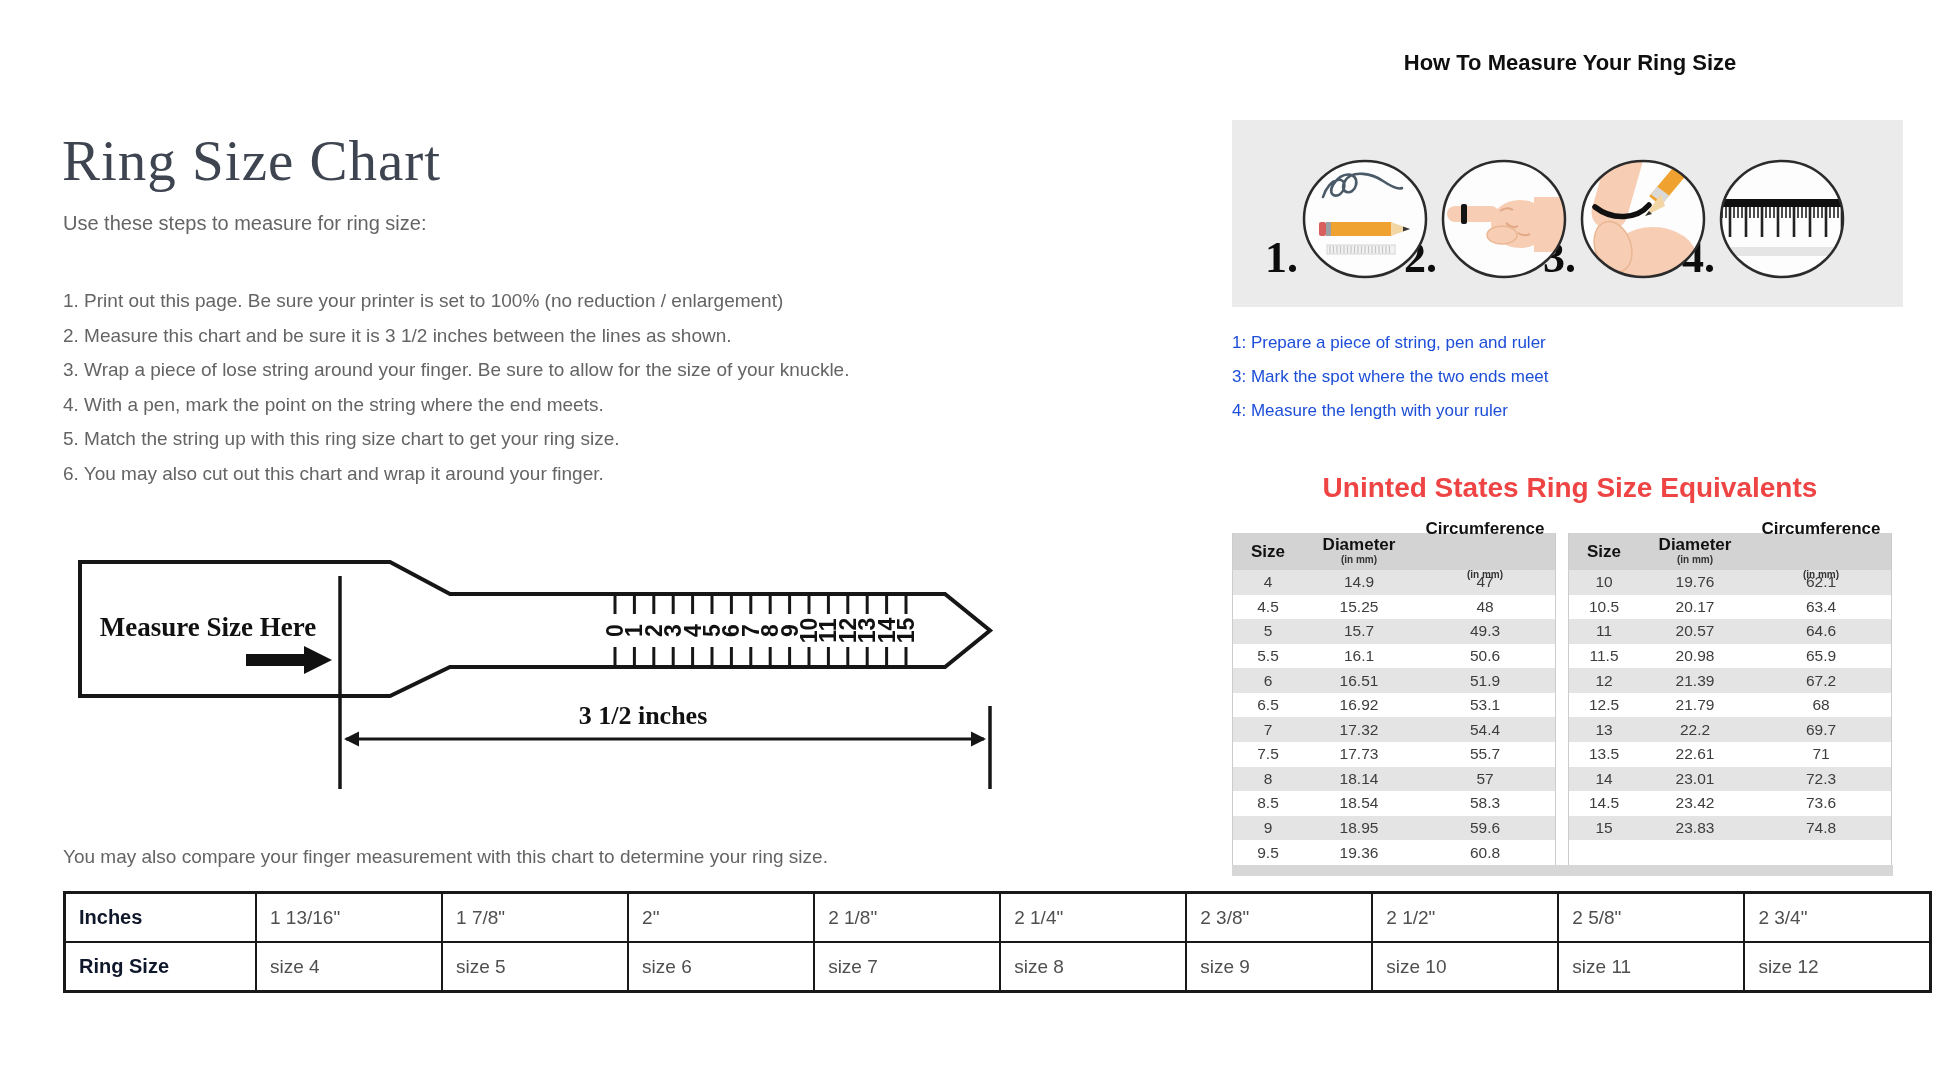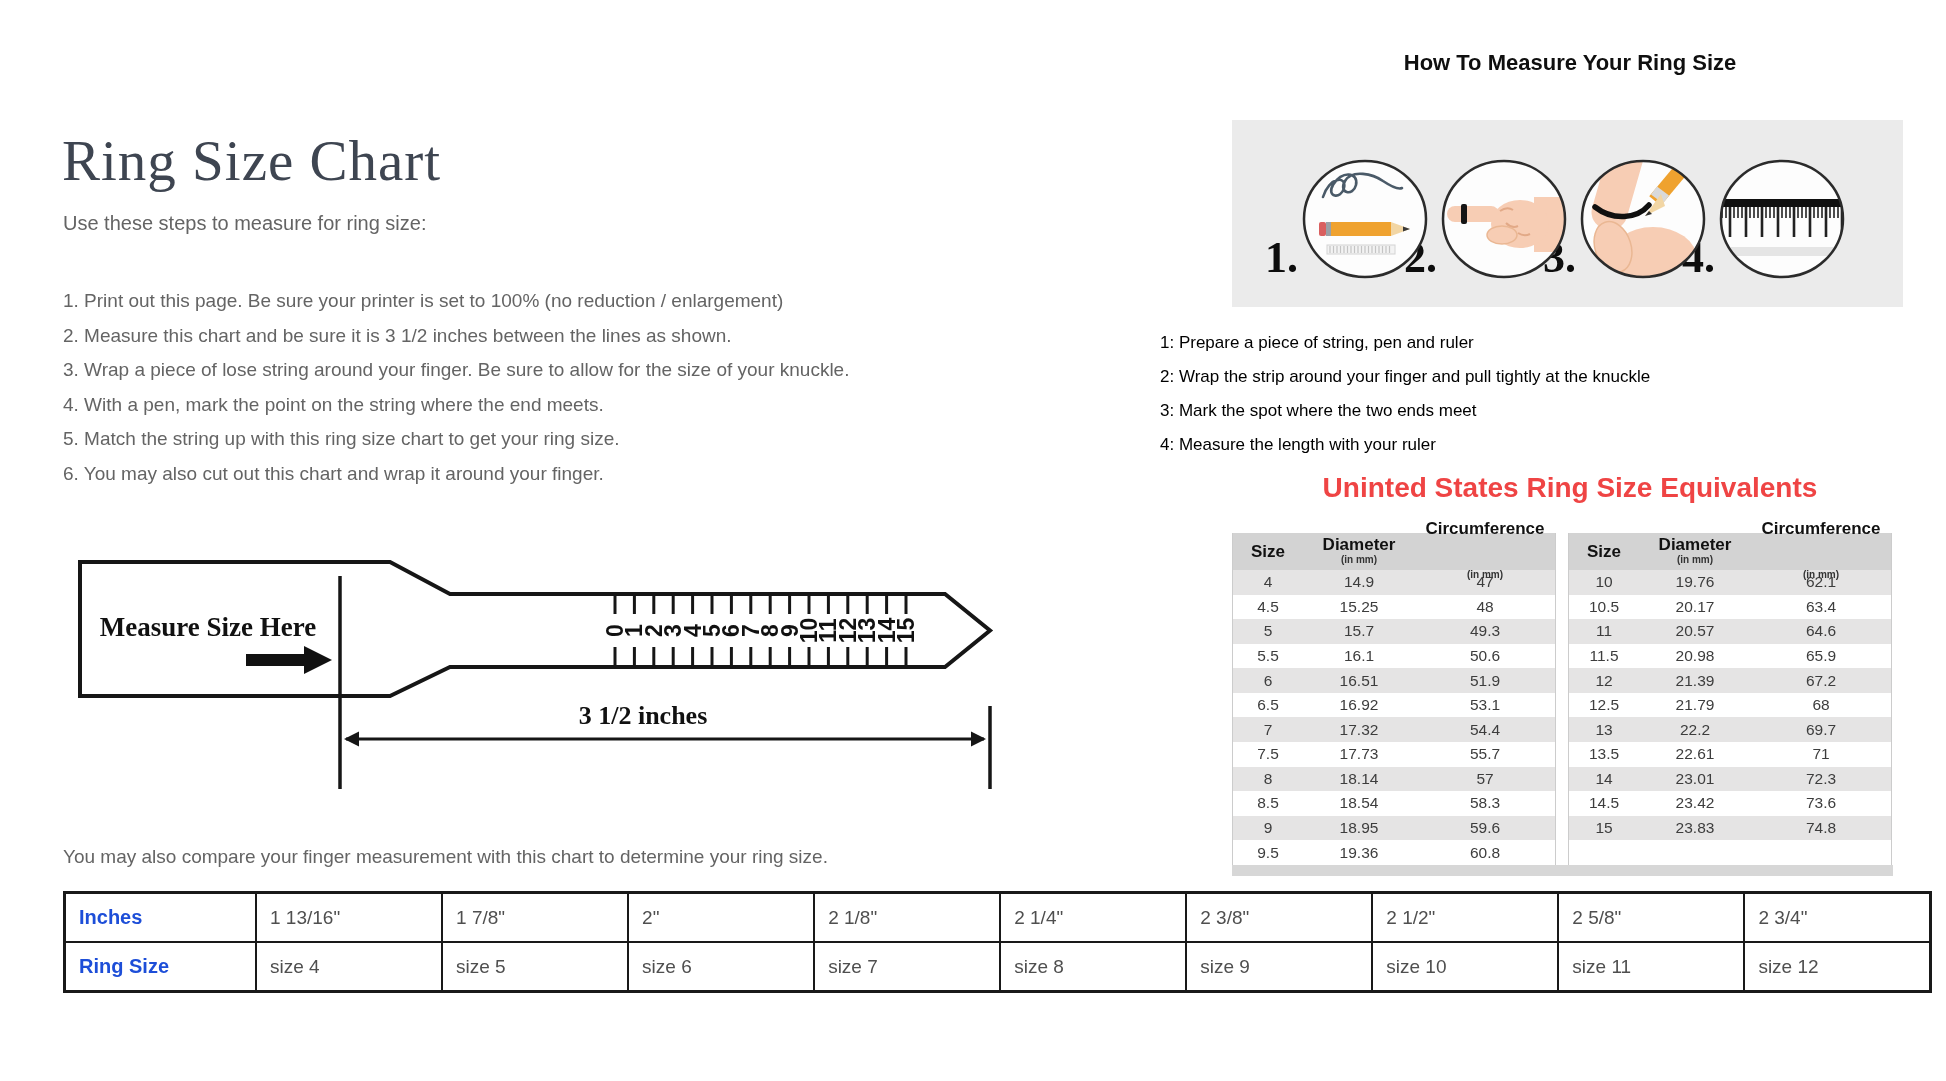--- a/index.html
+++ b/index.html
@@ -24,29 +24,29 @@
   
   table.compare{
     position:absolute;left:63px;top:891px;width:1869px;
     border-collapse:collapse;table-layout:fixed;background:#fff;
     border:3px solid #191919;
   }
   table.compare td{
     border:2px solid #191919;height:47px;padding:0 0 0 13px;
     font-size:19px;color:#4f4f4f;vertical-align:middle;white-space:nowrap;overflow:hidden;
   }
-  table.compare td.rowhead{font-weight:bold;font-size:20px;color:#1d4ed8;width:176px;}
+  table.compare td.rowhead{font-weight:bold;font-size:20px;color:#0f172a;width:176px;}
 
   
   .how-title{
     left:1230px;top:50px;width:680px;text-align:center;
     font-size:22px;font-weight:bold;color:#0f0f0f;white-space:nowrap;
   }
   .band{left:1232px;top:120px;width:671px;height:187px;background:#ebebeb;}
-  .right-steps{left:1160px;top:326px;font-size:17px;font-weight:500;color:#000000;line-height:34px;white-space:nowrap;}
+  .right-steps{left:1232px;top:326px;font-size:17px;font-weight:500;color:#1d4ed8;line-height:34px;white-space:nowrap;}
   .equiv-title{
     left:1230px;top:472px;width:680px;text-align:center;
     font-size:28px;font-weight:bold;color:#ef4444;white-space:nowrap;
   }
 
   
   .us-tables{left:1232px;top:533px;width:661px;height:344px;}
   .us-table{position:absolute;top:0;width:322px;border-left:1px solid #cccccc;border-right:1px solid #cccccc;background:#fff;}
   .us-table .hdr{
     display:flex;height:37px;background:#d3d3d3;align-items:center;
@@ -299,21 +299,20 @@
           </g>
         <rect x="-56" y="28" width="112" height="9" rx="4" fill="#dcdcdc" opacity="0.75"></rect>
       </g>
       <ellipse cx="0" cy="0" rx="61" ry="58" fill="none" stroke="#2b2b2b" stroke-width="2.5"></ellipse>
     </g>
   </svg>
 </div>
 
 <div class="abs right-steps" id="right-steps">
     <div class="">1: Prepare a piece of string, pen and ruler</div>
-    <div class="">2: Wrap the strip around your finger and pull tightly at the knuckle</div>
     <div class="">3: Mark the spot where the two ends meet</div>
     <div class="">4: Measure the length with your ruler</div>
   </div>
 
 <div class="abs equiv-title">Uninted States Ring Size Equivalents</div>
 
 <div class="abs us-tables">
   <div class="us-table" id="us-table-left" style="left:0;">
       <div class="hdr">
         <div class="c col-size">Size</div>

